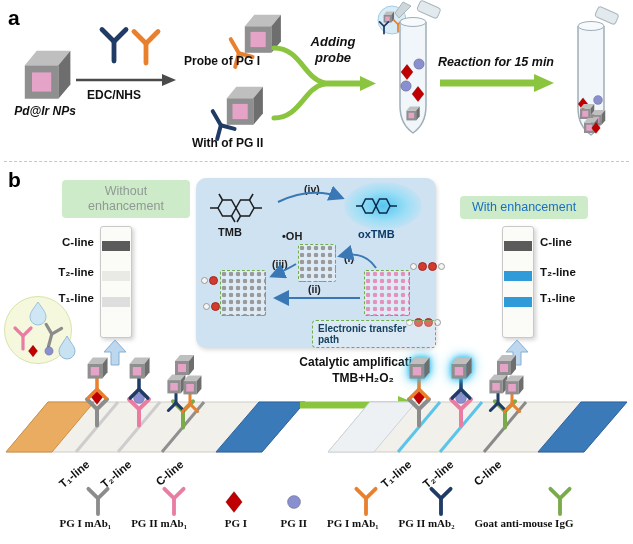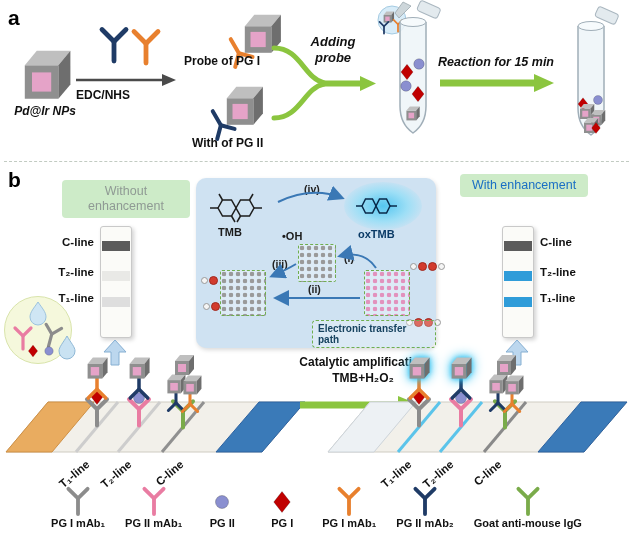--- a/index.html
+++ b/index.html
@@ -38,21 +38,21 @@
   .tickrot { position:absolute; width:58px; text-align:right; font-weight:bold; font-size:11.5px;
              transform:rotate(-40deg); transform-origin:100% 0; white-space:nowrap; }
   .sep { position:absolute; left:4px; right:4px; top:161px; border-top:1.5px dashed #c2cbc2; }
   .badge { position:absolute; left:4px; top:296px; width:66px; height:66px; border-radius:50%;
            background:#f5f8dc; border:1px solid #d9e4ab; }
   .glow { filter:drop-shadow(0 0 2.5px #35c4f2) drop-shadow(0 0 5px #35c4f2); }
   .amp-text { position:absolute; left:292px; top:355px; width:142px; text-align:center;
               font-weight:bold; font-size:12px; line-height:1.3; color:#111; }
   .legend { position:absolute; left:0; right:0; top:489px; display:flex; justify-content:center;
             gap:20px; align-items:flex-start; }
-  .legend-item { display:flex; flex-direction:column; align-items:center; min-width:40px; }
+  .legend-item { display:flex; flex-direction:column; align-items:flex-end; min-width:40px;font-family:Liberation Serif, serif; }
   .legend-item .cap { font-weight:bold; font-size:11px; margin-top:2px; white-space:nowrap; }
   svg { overflow:visible; }
 </style>
 </head>
 <body>
 
 <svg width="0" height="0" style="position:absolute" aria-hidden="true">
   <defs>
     <g id="ab" stroke="currentColor" stroke-width="3.2" fill="none" stroke-linecap="round">
       <path d="M-8,-11 L0,-3 L8,-11"></path>
@@ -82,21 +82,21 @@
   <div class="lbl lbl-c" style="left:0px;top:104px;width:90px;">Pd@Ir NPs</div>
 
   <svg class="abs" style="left:96px;top:30px;" width="72" height="38">
     <use href="#ab" color="#1f3b66" transform="translate(18,16) scale(1.5)"></use>
     <use href="#ab" color="#e8802e" transform="translate(50,18) scale(1.5)"></use>
   </svg>
   <svg class="abs" style="left:72px;top:68px;" width="110" height="24">
     <line x1="4" y1="12" x2="92" y2="12" stroke="#4a4a4a" stroke-width="2.5"></line>
     <polygon points="90,6 104,12 90,18" fill="#4a4a4a"></polygon>
   </svg>
-  <div class="lbl" style="left:76px;top:88px;">EDC/NHS</div>
+  <div class="lbl" style="left:87px;top:88px;">EDC/NHS</div>
 
   <svg class="abs" style="left:222px;top:6px;" width="64" height="58">
     <use href="#cube" transform="translate(38,24) scale(1.9)"></use>
     <use href="#ab" color="#e8802e" transform="translate(15,44) rotate(150) scale(1.25)"></use>
   </svg>
   <div class="lbl" style="left:172px;top:54px;margin-left:12px;">Probe of PG I</div>
 
   <svg class="abs" style="left:204px;top:78px;" width="64" height="58">
     <use href="#cube" transform="translate(38,24) scale(1.9)"></use>
     <use href="#ab" color="#1f3b66" transform="translate(15,44) rotate(150) scale(1.25)"></use>
@@ -143,21 +143,21 @@
     <use href="#cube" transform="translate(41,108) scale(0.75)"></use>
     <use href="#cube" transform="translate(34,116) scale(0.75)"></use>
     <use href="#diamond" color="#c00000" transform="translate(40,120) scale(0.8)"></use>
   </svg>
 
   <div class="sep"></div>
 
   <div class="abs panel-letter" style="left:8px;top:168px;">b</div>
 
   <div class="enh without" style="left:62px;top:180px;">Without enhancement</div>
-  <div class="enh with" style="left:460px;top:174px;text-align:center;">With enhancement</div>
+  <div class="enh with" style="left:460px;top:196px;text-align:center;">With enhancement</div>
 
   <div class="vstrip" style="left:100px;top:226px;">
     <div class="band" style="top:14px;background:#5b5b5b;"></div>
     <div class="band" style="top:44px;background:#e9e9e6;"></div>
     <div class="band" style="top:70px;background:#dedede;"></div>
   </div>
   <div class="striplbl lbl-r" style="left:38px;top:236px;text-align:right;">C-line</div>
   <div class="striplbl lbl-r" style="left:38px;top:266px;text-align:right;">T₂-line</div>
   <div class="striplbl lbl-r" style="left:38px;top:292px;text-align:right;">T₁-line</div>
   <svg class="abs" style="left:102px;top:340px;" width="26" height="26">
@@ -332,32 +332,32 @@
       <div class="cap">PG I mAb₁</div>
     </div>
     <div class="legend-item">
       <svg width="26" height="26">
           <use href="#ab" transform="translate(13,13) scale(1.2)" color="#e97ca2"></use>
         </svg>
       <div class="cap">PG II mAb₁</div>
     </div>
     <div class="legend-item">
       <svg width="26" height="26">
+          <use href="#diamond" transform="translate(13,13) scale(1.5)" color="#c00000"></use>
+        </svg>
+      <div class="cap">PG I</div>
+    </div>
+    <div class="legend-item">
+      <svg width="26" height="26">
           <use href="#dot" transform="translate(13,13) scale(1.3)" color="#8a8fd0"></use>
         </svg>
       <div class="cap">PG II</div>
     </div>
     <div class="legend-item">
       <svg width="26" height="26">
-          <use href="#diamond" transform="translate(13,13) scale(1.5)" color="#c00000"></use>
-        </svg>
-      <div class="cap">PG I</div>
-    </div>
-    <div class="legend-item">
-      <svg width="26" height="26">
           <use href="#ab" transform="translate(13,13) scale(1.2)" color="#e8802e"></use>
         </svg>
       <div class="cap">PG I mAb₁</div>
     </div>
     <div class="legend-item">
       <svg width="26" height="26">
           <use href="#ab" transform="translate(13,13) scale(1.2)" color="#1f3b66"></use>
         </svg>
       <div class="cap">PG II mAb₂</div>
     </div>

